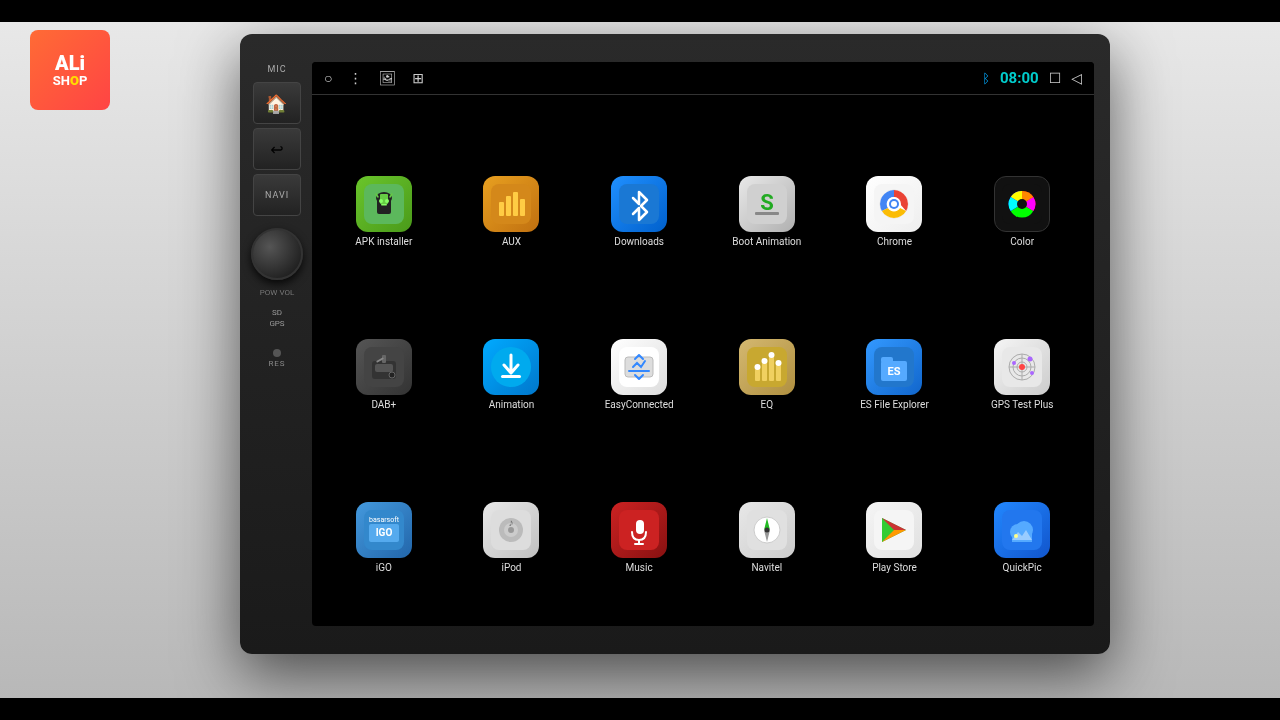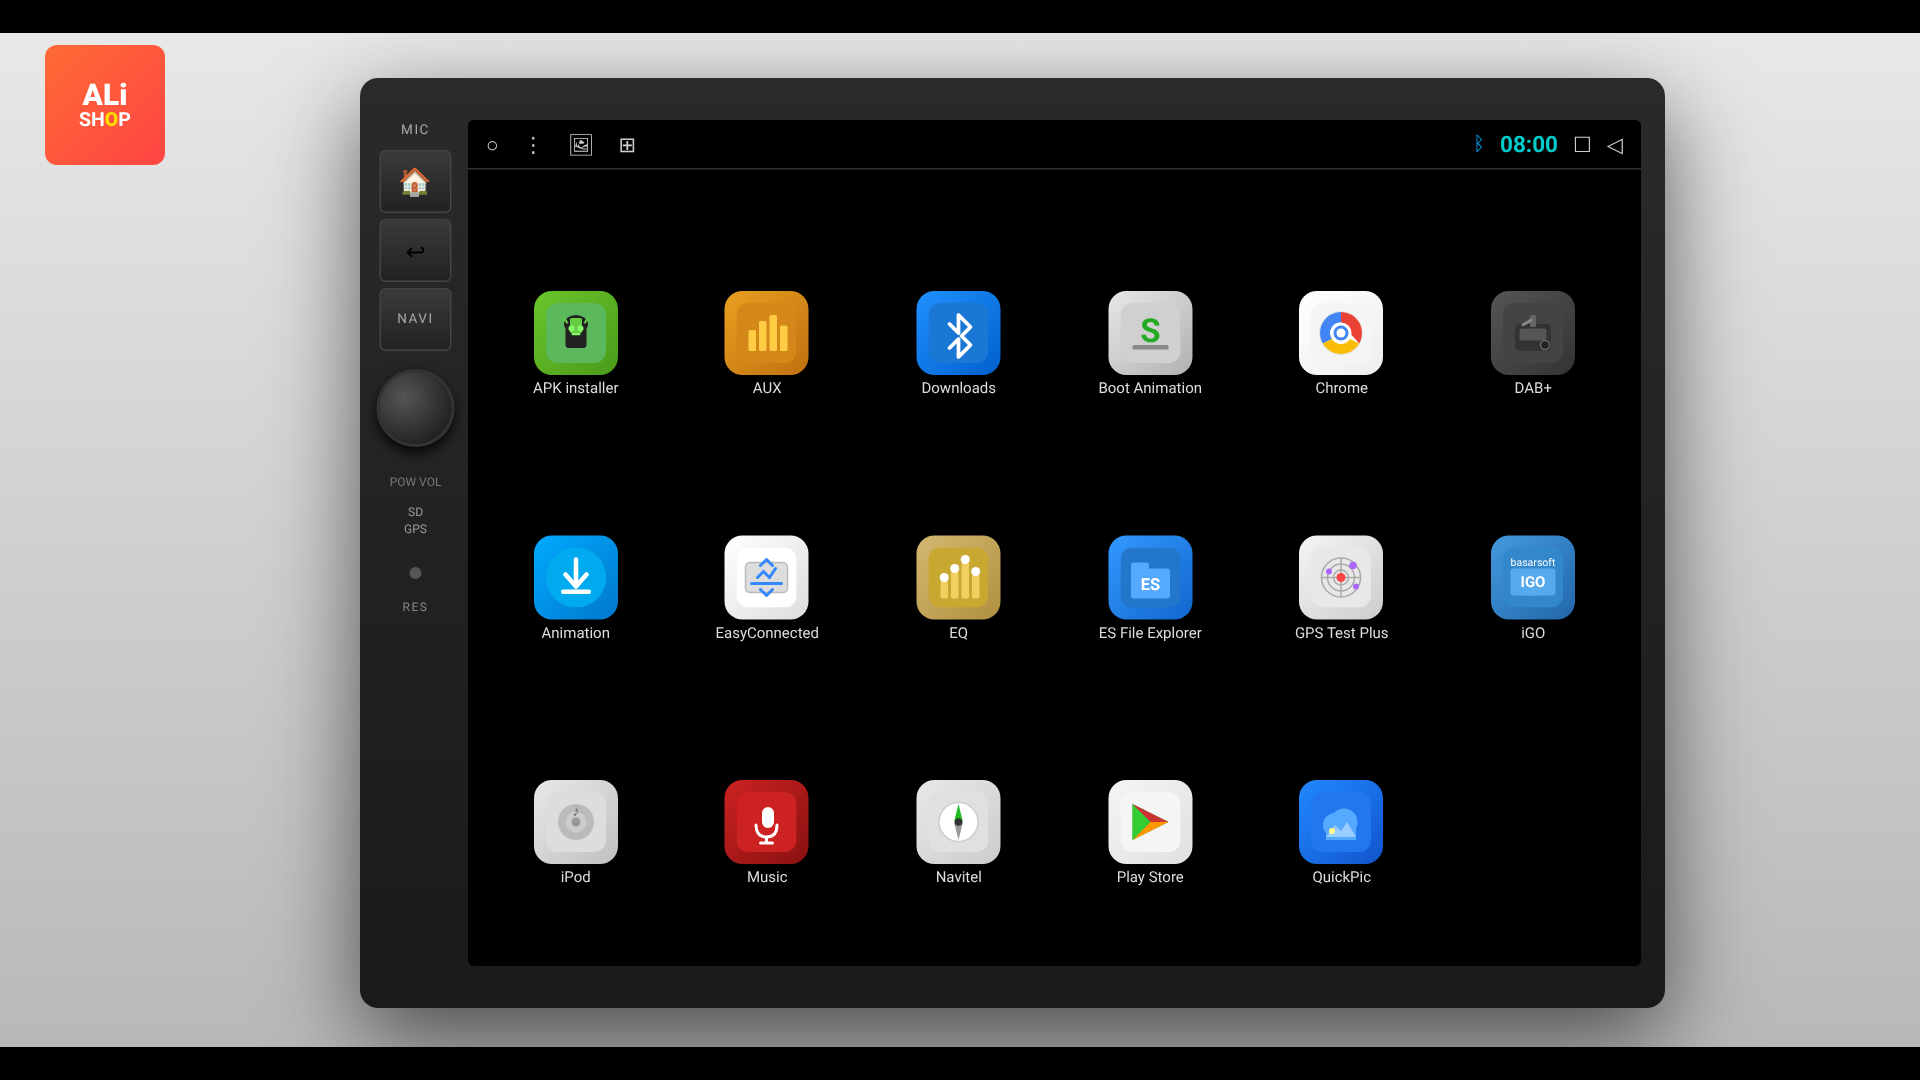--- a/index.html
+++ b/index.html
@@ -39,21 +39,21 @@
     .ali-logo .shop-text {
       color: white; font-size: 13px; font-weight: 700; line-height: 1;
     }
     .ali-logo .o-letter {
       color: #ffdd00; font-size: 13px; font-weight: 900;
     }
 
     
     .device-outer {
       position: absolute;
-      top: 52px; left: 240px;
+      top: 34px; left: 240px;
       width: 870px; height: 620px;
     }
 
     
     .device-body {
       position: absolute;
       top: 0; left: 0; right: 0; bottom: 0;
       background: linear-gradient(180deg, #2a2a2a 0%, #1a1a1a 100%);
       border-radius: 12px;
       box-shadow: 0 20px 60px rgba(0,0,0,0.6);
@@ -90,27 +90,27 @@
       display: flex; flex-direction: column; align-items: center;
     }
     .knob {
       width: 52px; height: 52px;
       background: radial-gradient(circle at 35% 35%, #555, #111);
       border-radius: 50%;
       border: 2px solid #333;
       box-shadow: 0 4px 8px rgba(0,0,0,0.8);
     }
     .pow-vol {
-      color: #777; font-size: 8px; margin-top: 19px; text-align: center;
+      color: #777; font-size: 8px; margin-top: 8px; text-align: center;
     }
     .sd-gps {
       color: #999; font-size: 8px; margin-top: 6px; text-align: center; line-height: 1.4;
     }
     .res-label {
-      color: #888; font-size: 8px; margin-top: 12px; letter-spacing: 1px;
+      color: #888; font-size: 8px; margin-top: 0; letter-spacing: 1px;
     }
     .res-dot {
       width: 8px; height: 8px;
       background: #555; border-radius: 50%;
       margin-bottom: 2px;
     }
 
     
     .screen {
       position: absolute;
@@ -369,20 +369,38 @@
 
               <path d="M32.1 27 A14 14 0 0 1 7.9 27 L14 24 A7 7 0 0 0 26 24 Z" fill="#fbbc05"></path>
               <circle cx="20" cy="20" r="7" fill="white"></circle>
               <circle cx="20" cy="20" r="5" fill="#4285f4"></circle>
               <circle cx="20" cy="20" r="3" fill="white"></circle>
             </svg>
           </div>
           <span class="app-label">Chrome</span>
         </div>
 
+        <div class="app-item">
+          <div class="app-icon icon-color">
+            <svg width="40" height="40" viewBox="0 0 40 40">
+              <rect width="40" height="40" rx="8" fill="#111"></rect>
+
+              <circle cx="20" cy="20" r="13" fill="none"></circle>
+              <path d="M20 7 A13 13 0 0 1 31.3 27 L20 20 Z" fill="#ff0000"></path>
+              <path d="M31.3 27 A13 13 0 0 1 8.7 27 L20 20 Z" fill="#00ff00"></path>
+              <path d="M8.7 27 A13 13 0 0 1 20 7 L20 20 Z" fill="#0000ff"></path>
+              <path d="M20 7 A13 13 0 0 0 8.7 13 L20 20 Z" fill="#ffff00"></path>
+              <path d="M8.7 13 A13 13 0 0 0 8.7 27 L20 20 Z" fill="#00ffff"></path>
+              <path d="M31.3 13 A13 13 0 0 1 31.3 27 L20 20 Z" fill="#ff00ff"></path>
+              <path d="M20 7 A13 13 0 0 1 31.3 13 L20 20 Z" fill="#ff8800"></path>
+              <circle cx="20" cy="20" r="5" fill="#111"></circle>
+            </svg>
+          </div>
+          <span class="app-label">Color</span>
+        </div>
 
         <div class="app-item">
           <div class="app-icon icon-dab">
             <svg width="40" height="40" viewBox="0 0 40 40">
               <rect width="40" height="40" rx="8" fill="#444"></rect>
 
               <rect x="8" y="14" width="24" height="18" rx="3" fill="#333"></rect>
               <rect x="11" y="17" width="18" height="8" rx="2" fill="#555"></rect>
               <circle cx="28" cy="28" r="3" fill="#222" stroke="#666" stroke-width="1"></circle>
               <rect x="18" y="8" width="4" height="8" rx="1" fill="#666"></rect>

